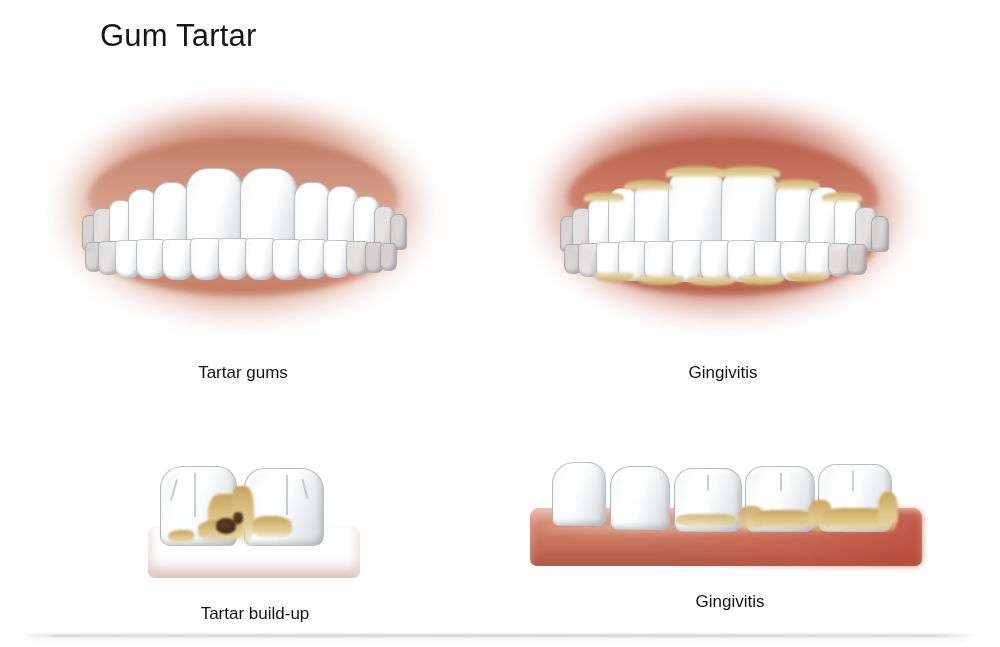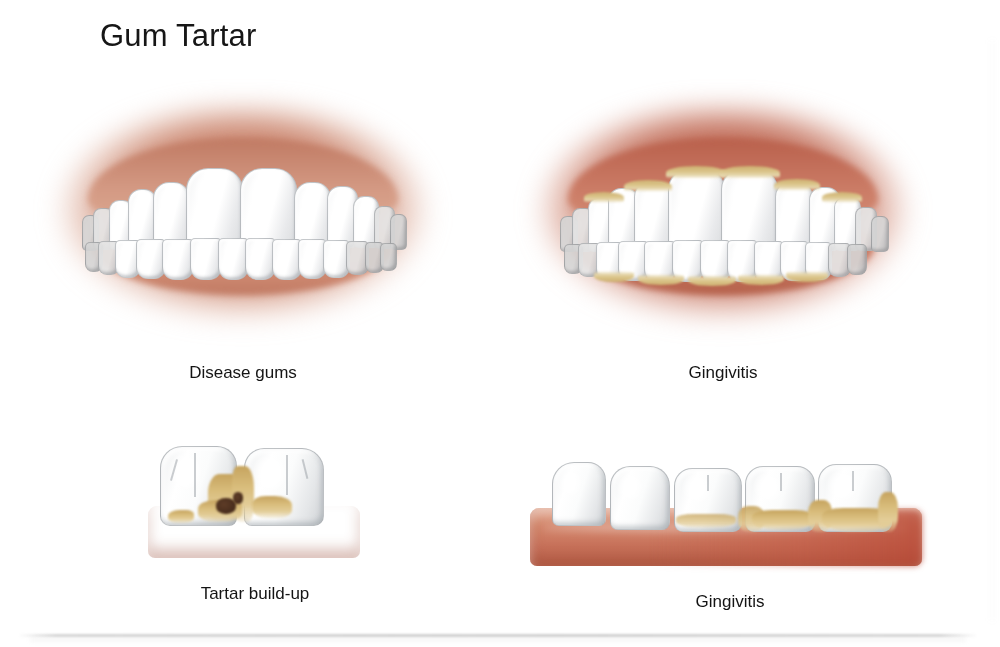--- a/index.html
+++ b/index.html
@@ -131,21 +131,21 @@
         <div class="t" style="left:160px;top:130px;width:29px;height:40px;border-radius:5px 5px 13px 13px;"></div>
         <div class="t" style="left:187px;top:130px;width:29px;height:40px;border-radius:5px 5px 13px 13px;"></div>
         <div class="t" style="left:214px;top:131px;width:28px;height:39px;border-radius:5px 5px 12px 12px;"></div>
         <div class="t" style="left:240px;top:131px;width:27px;height:38px;border-radius:5px 5px 12px 12px;"></div>
         <div class="t" style="left:265px;top:132px;width:25px;height:36px;border-radius:5px 5px 11px 11px;"></div>
         <div class="t dim" style="left:288px;top:133px;width:21px;height:32px;border-radius:5px 5px 9px 9px;"></div>
         <div class="t dimmer" style="left:307px;top:134px;width:17px;height:29px;border-radius:5px 5px 8px 8px;"></div>
         <div class="t dimmer" style="left:322px;top:135px;width:15px;height:26px;border-radius:5px 5px 7px 7px;"></div>
       </div>
     </div>
-    <div class="caption" style="left:0;width:370px;top:255px;">Disease gums</div>
+    <div class="caption" style="left:0;width:370px;top:255px;">Tartar gums</div>
   </div>
 
   <div class="panel" style="left:538px;top:108px;width:370px;height:220px;">
     <div class="mouth gingiv">
       <div class="lipmass"></div>
       <div class="lipshade"></div>
       <div class="gum-up"></div>
       <div class="gum-lo"></div>
 
       <div class="teeth">
@@ -186,21 +186,21 @@
         <div class="plq low" style="left:56px;top:163px;width:40px;height:11px;border-radius:20% 20% 50% 50%;"></div>
         <div class="plq low" style="left:100px;top:166px;width:46px;height:11px;border-radius:20% 20% 50% 50%;"></div>
         <div class="plq low" style="left:150px;top:167px;width:48px;height:11px;border-radius:20% 20% 50% 50%;"></div>
         <div class="plq low" style="left:200px;top:166px;width:46px;height:11px;border-radius:20% 20% 50% 50%;"></div>
         <div class="plq low" style="left:248px;top:163px;width:42px;height:11px;border-radius:20% 20% 50% 50%;"></div>
       </div>
     </div>
     <div class="caption" style="left:0;width:370px;top:255px;">Gingivitis</div>
   </div>
 
-  <div class="panel" style="left:140px;top:436px;width:230px;height:170px;">
+  <div class="panel" style="left:140px;top:456px;width:230px;height:170px;">
     <div class="closeup" style="left:0;top:0;width:230px;height:130px;">
 
       <div class="gumbar" style="left:8px;top:70px;width:212px;height:52px;
                   background:linear-gradient(#d98e73 0%,#cf7f62 34%,#c4miss 0,#c4725a 72%,#b9634c 100%);"></div>
 
       <div class="molar" style="left:20px;top:10px;width:75px;height:78px;border-radius:22px 20px 8px 10px;">
         <div class="hl"></div>
         <div class="groove" style="left:44%;top:6px;width:2px;height:44px;"></div>
         <div class="groove" style="left:16%;top:12px;width:2px;height:22px;transform:rotate(16deg);"></div>
       </div>

